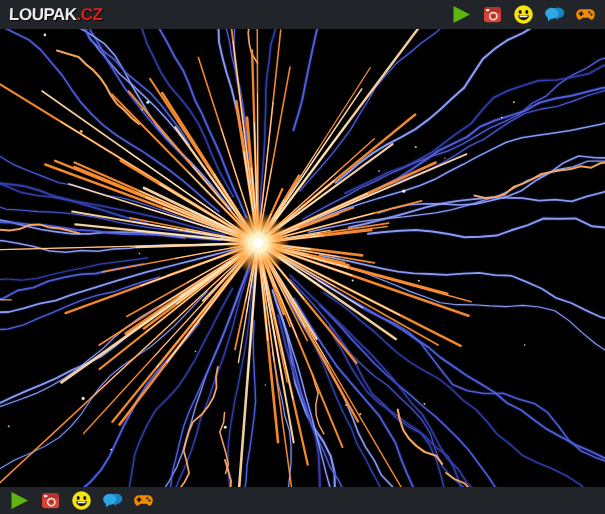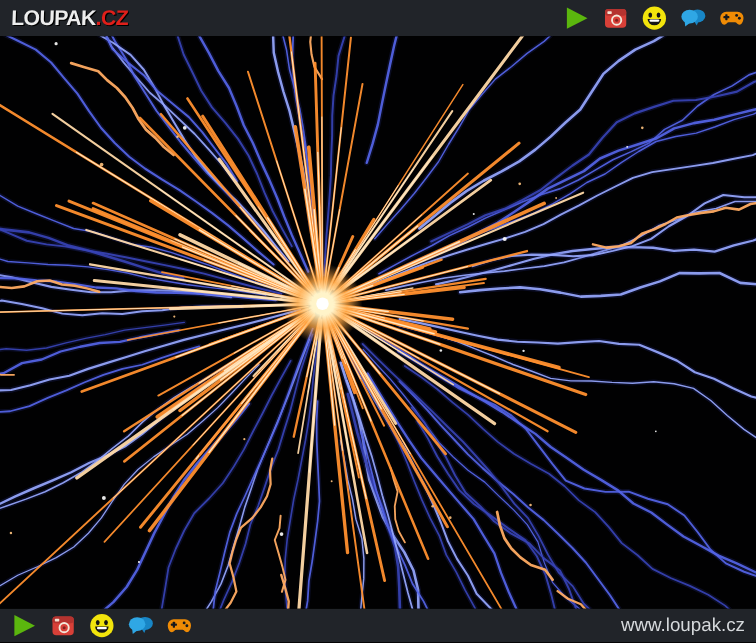--- a/index.html
+++ b/index.html
@@ -473,16 +473,15 @@
         <a class="icon-link">
           <svg viewBox="0 0 21 21">
     <path d="M6 5.3 h9 a4.8 4.8 0 0 1 4.8 4.8 c0 2.9 -1.4 5.6 -3.3 5.6 c-1.6 0 -2.2 -1.9 -3.5 -1.9 h-5 c-1.3 0 -1.9 1.9 -3.5 1.9 c-1.9 0 -3.3 -2.7 -3.3 -5.6 a4.8 4.8 0 0 1 4.8 -4.8 Z" fill="#ef8b05"></path>
     <rect x="5.2" y="7.3" width="1.8" height="4.8" rx="0.5" fill="#16181d"></rect>
     <rect x="3.7" y="8.8" width="4.8" height="1.8" rx="0.5" fill="#16181d"></rect>
     <circle cx="14.3" cy="8.3" r="1.15" fill="#16181d"></circle>
     <circle cx="16.5" cy="10.6" r="1.15" fill="#16181d"></circle>
           </svg>
         </a>
       </nav>
-    <a class="site-url">www.loupak.cz</a>
   </footer>
 
 </div>
 
 </body></html>

